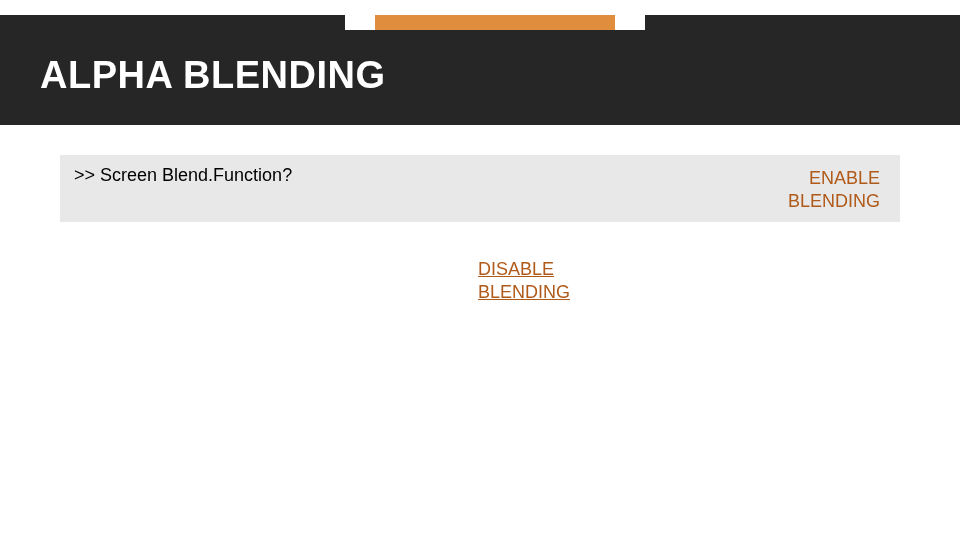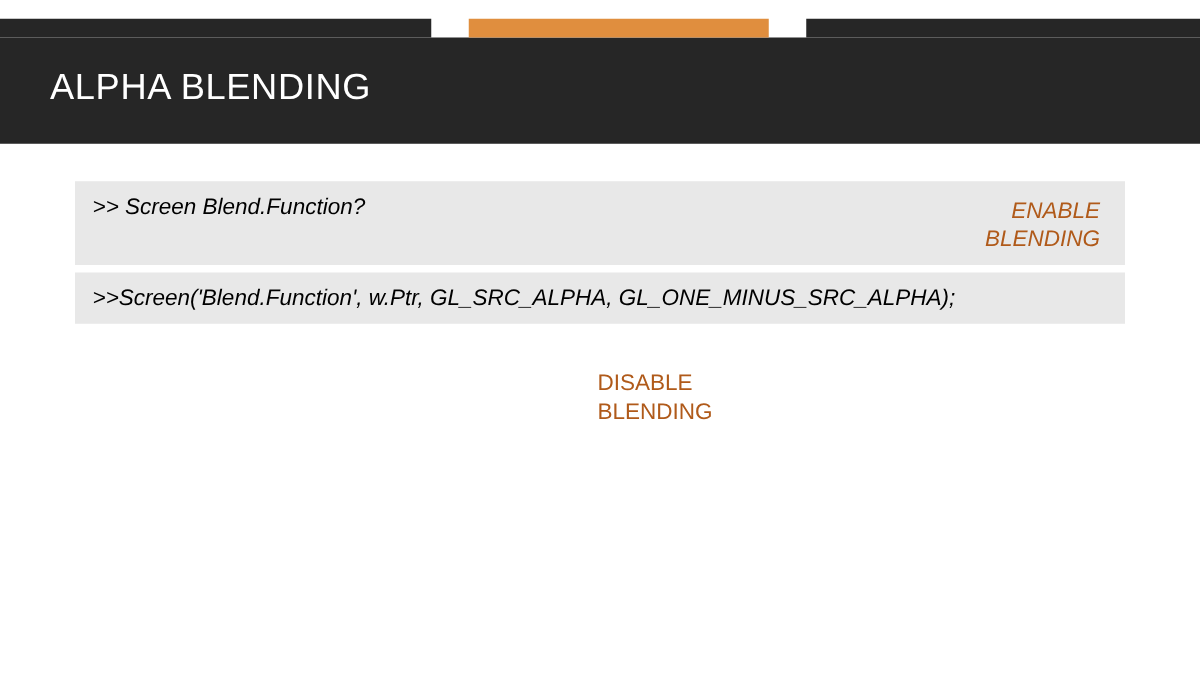--- a/index.html
+++ b/index.html
@@ -42,56 +42,56 @@
       height: 15px;
       background: #262626;
       margin-top: 15px;
     }
     .title-block {
       background: #262626;
       padding: 24px 40px 28px 40px;
     }
     .title-text {
       color: #ffffff;
-      font-size: 29px;
-      font-weight: 400;
+      font-size: 38px;
+      font-weight: 700;
       letter-spacing: 0.5px;
     }
     .content {
       padding: 30px 0 0 0;
     }
     .code-row {
       background: #e8e8e8;
       padding: 10px 14px;
       margin: 0 60px 6px 60px;
       font-size: 18px;
       color: #000000;
       font-family: Arial, sans-serif;
       position: relative;
-      font-style: italic;
     }
     .code-row-1 {
       display: flex;
       justify-content: space-between;
       align-items: flex-start;
     }
     .enable-label {
       color: #b05a1a;
       font-size: 18px;
       line-height: 1.25;
       text-align: right;
       padding-right: 6px;
       margin-top: 2px;
     }
     .disable-label {
       color: #b05a1a;
       font-size: 18px;
       line-height: 1.25;
       margin-left: 478px;
       margin-top: 10px;
+      text-decoration: underline;
     }
   </style>
 </head>
 <body>
 
 <div class="header-bar">
   <div class="bar-dark-left"></div>
   <div class="bar-spacer-1"></div>
   <div class="bar-orange"></div>
   <div class="bar-spacer-2"></div>
@@ -105,23 +105,20 @@
 <div class="content">
 
   <div class="code-row code-row-1">
     <span>&gt;&gt; Screen Blend.Function?</span>
     <div class="enable-label">
       <span>ENABLE</span><br>
       <span>BLENDING</span>
     </div>
   </div>
 
-  <div class="code-row">
-    <span>&gt;&gt;Screen('Blend.Function', w.Ptr, GL_SRC_ALPHA, GL_ONE_MINUS_SRC_ALPHA);</span>
-  </div>
 
   <div style="height:20px"></div>
 
 
   <div class="disable-label">
     <span>DISABLE</span><br>
     <span>BLENDING</span>
   </div>
 
 </div>

